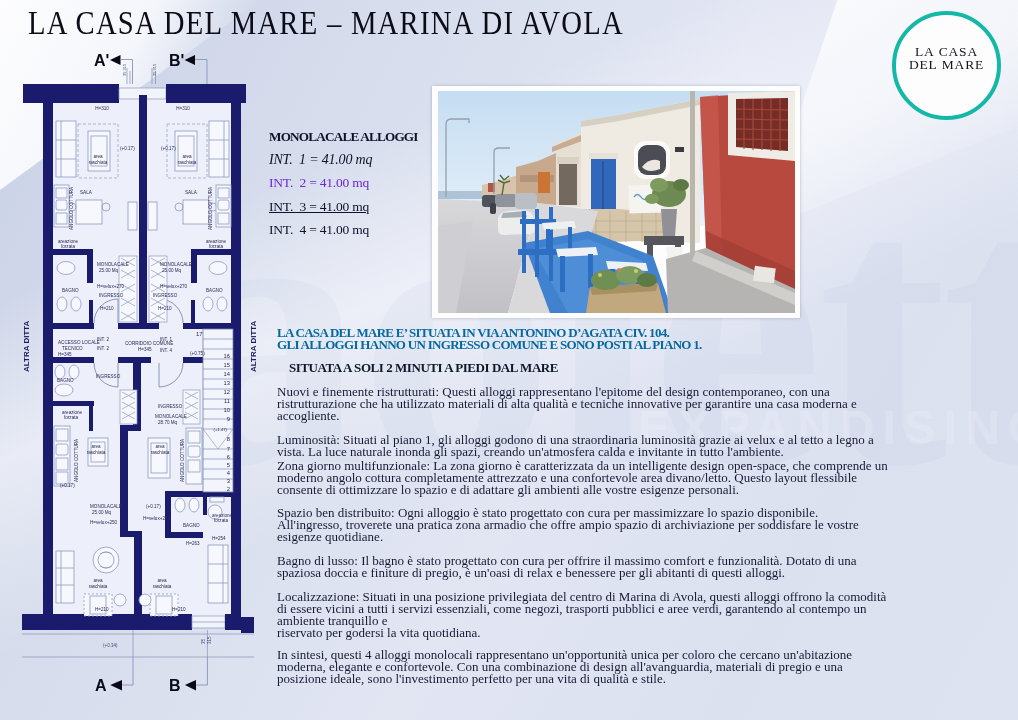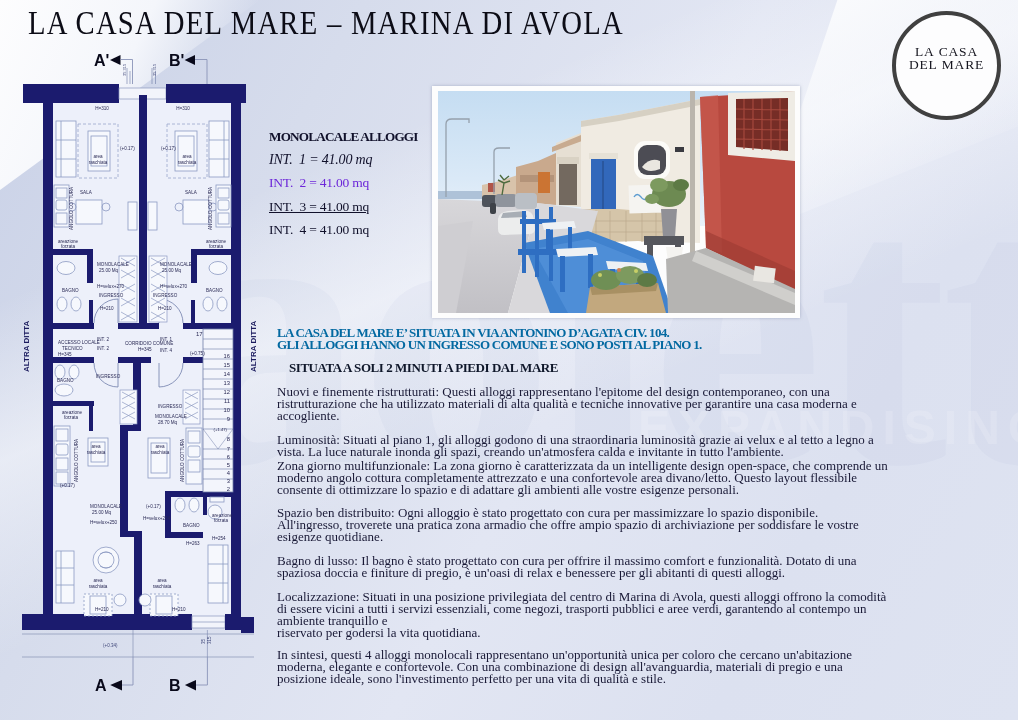--- a/index.html
+++ b/index.html
@@ -31,21 +31,21 @@
   color:rgba(130,150,200,0.06);line-height:420px;letter-spacing:-6px;">aoletti</div>
 
 <div class="abs" style="left:638px;top:400px;width:420px;height:54px;
   font-family:'Liberation Sans',sans-serif;font-weight:bold;font-size:48px;
   color:rgba(255,255,255,0.16);letter-spacing:8px;">EXPANDISING</div>
 
 <div class="abs" style="left:28px;top:3px;font-size:34.5px;color:#0c0c16;
   letter-spacing:1.5px;white-space:nowrap;transform:scaleX(0.831);transform-origin:0 0;">LA CASA DEL MARE – MARINA DI AVOLA</div>
 
 <div class="abs" style="left:892px;top:11px;width:101px;height:101px;border-radius:50%;
-  background:#fdfdfe;border:4px solid #404040;text-align:center;">
+  background:#fdfdfe;border:4px solid #14b8a6;text-align:center;">
   <div style="margin-top:30px;font-size:13.5px;line-height:13px;color:#15151f;letter-spacing:0.8px;">LA&nbsp;CASA<br>DEL&nbsp;MARE</div>
 </div>
 
 <div class="abs" style="left:269px;top:129px;font-size:13.2px;color:#11112b;font-weight:bold;letter-spacing:-0.8px;">MONOLACALE ALLOGGI</div>
 
 <div class="abs" style="left:269px;top:152px;font-size:14px;color:#11112b;letter-spacing:-0.2px;font-style:italic;">INT.&nbsp; 1 = 41.00 mq</div>
 
 <div class="abs" style="left:269px;top:175px;font-size:13.5px;color:#6d28d9;letter-spacing:-0.2px;">INT.&nbsp; 2 = 41.00 mq</div>
 
 <div class="abs" style="left:269px;top:199px;font-size:13.5px;color:#11112b;letter-spacing:-0.2px;text-decoration:underline;">INT.&nbsp; 3 = 41.00 mq</div>

